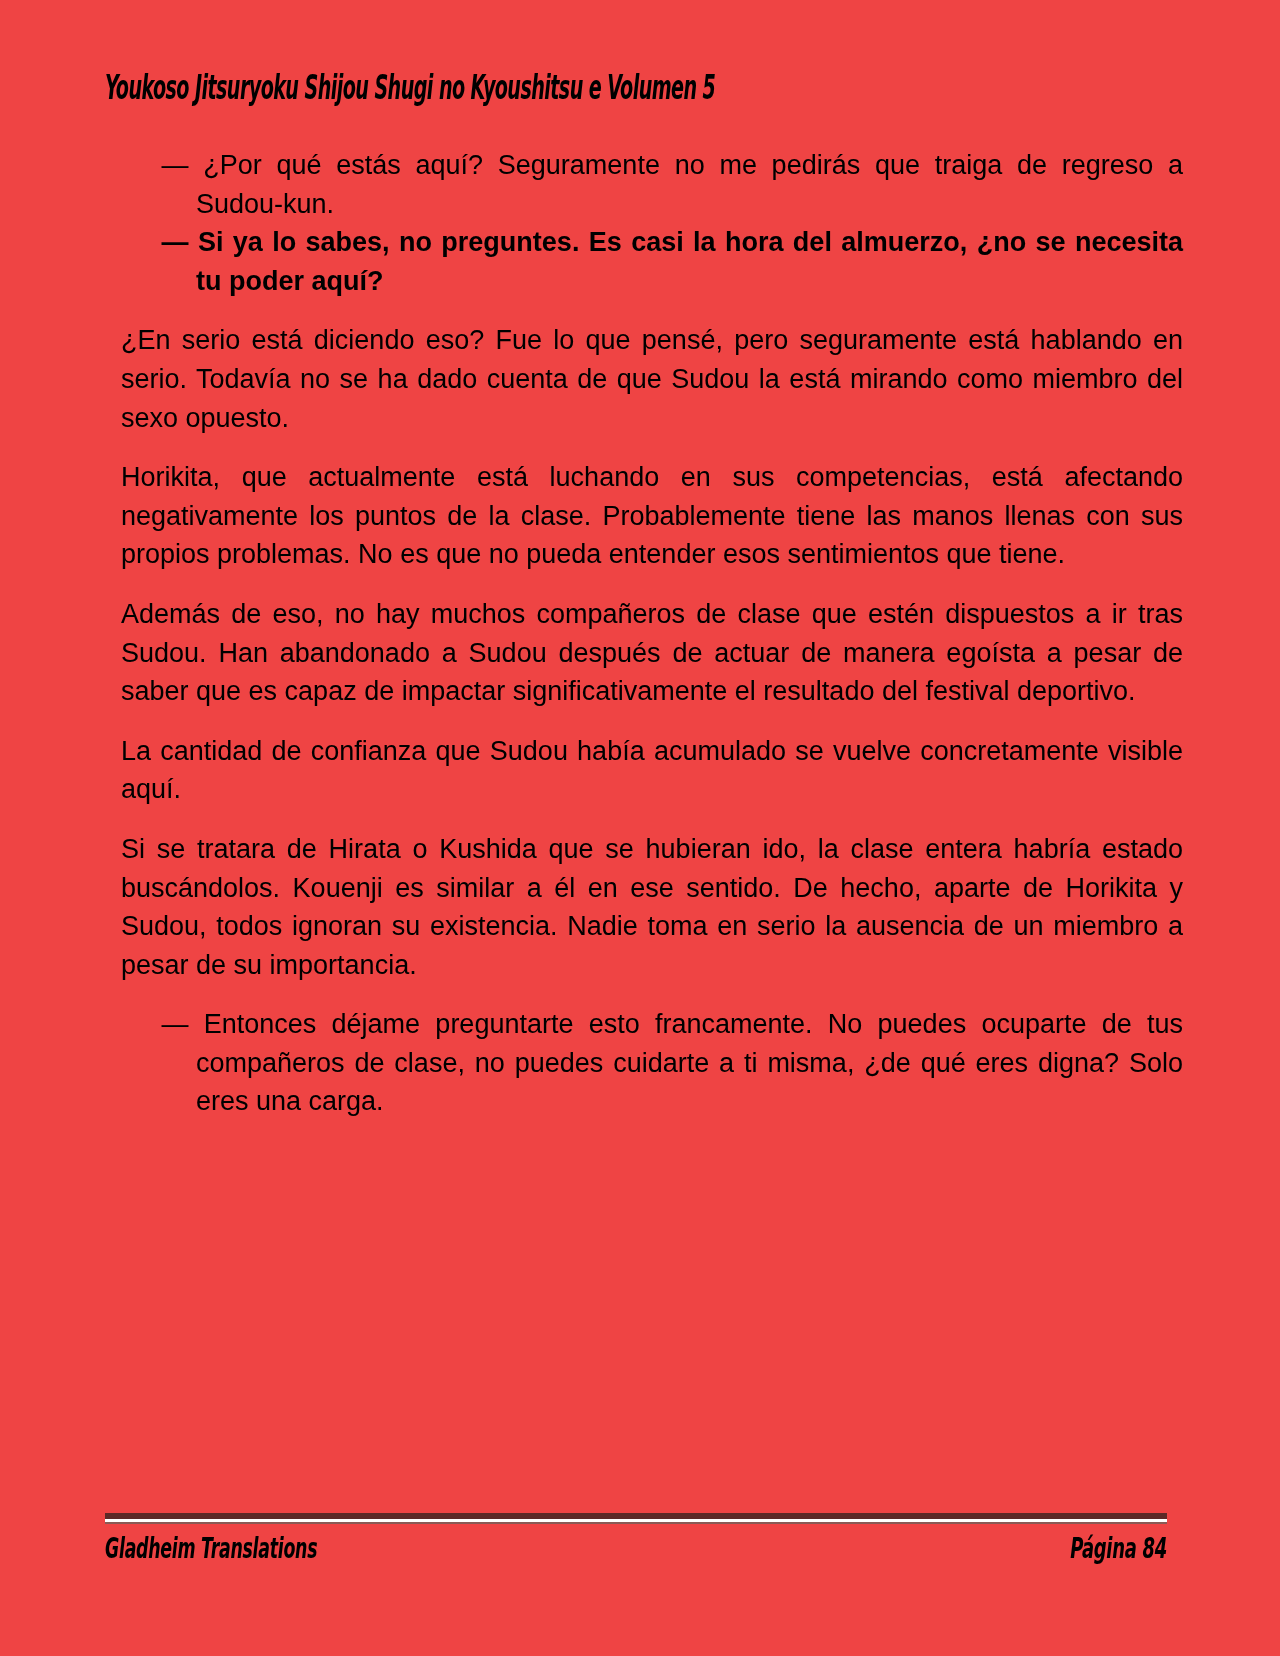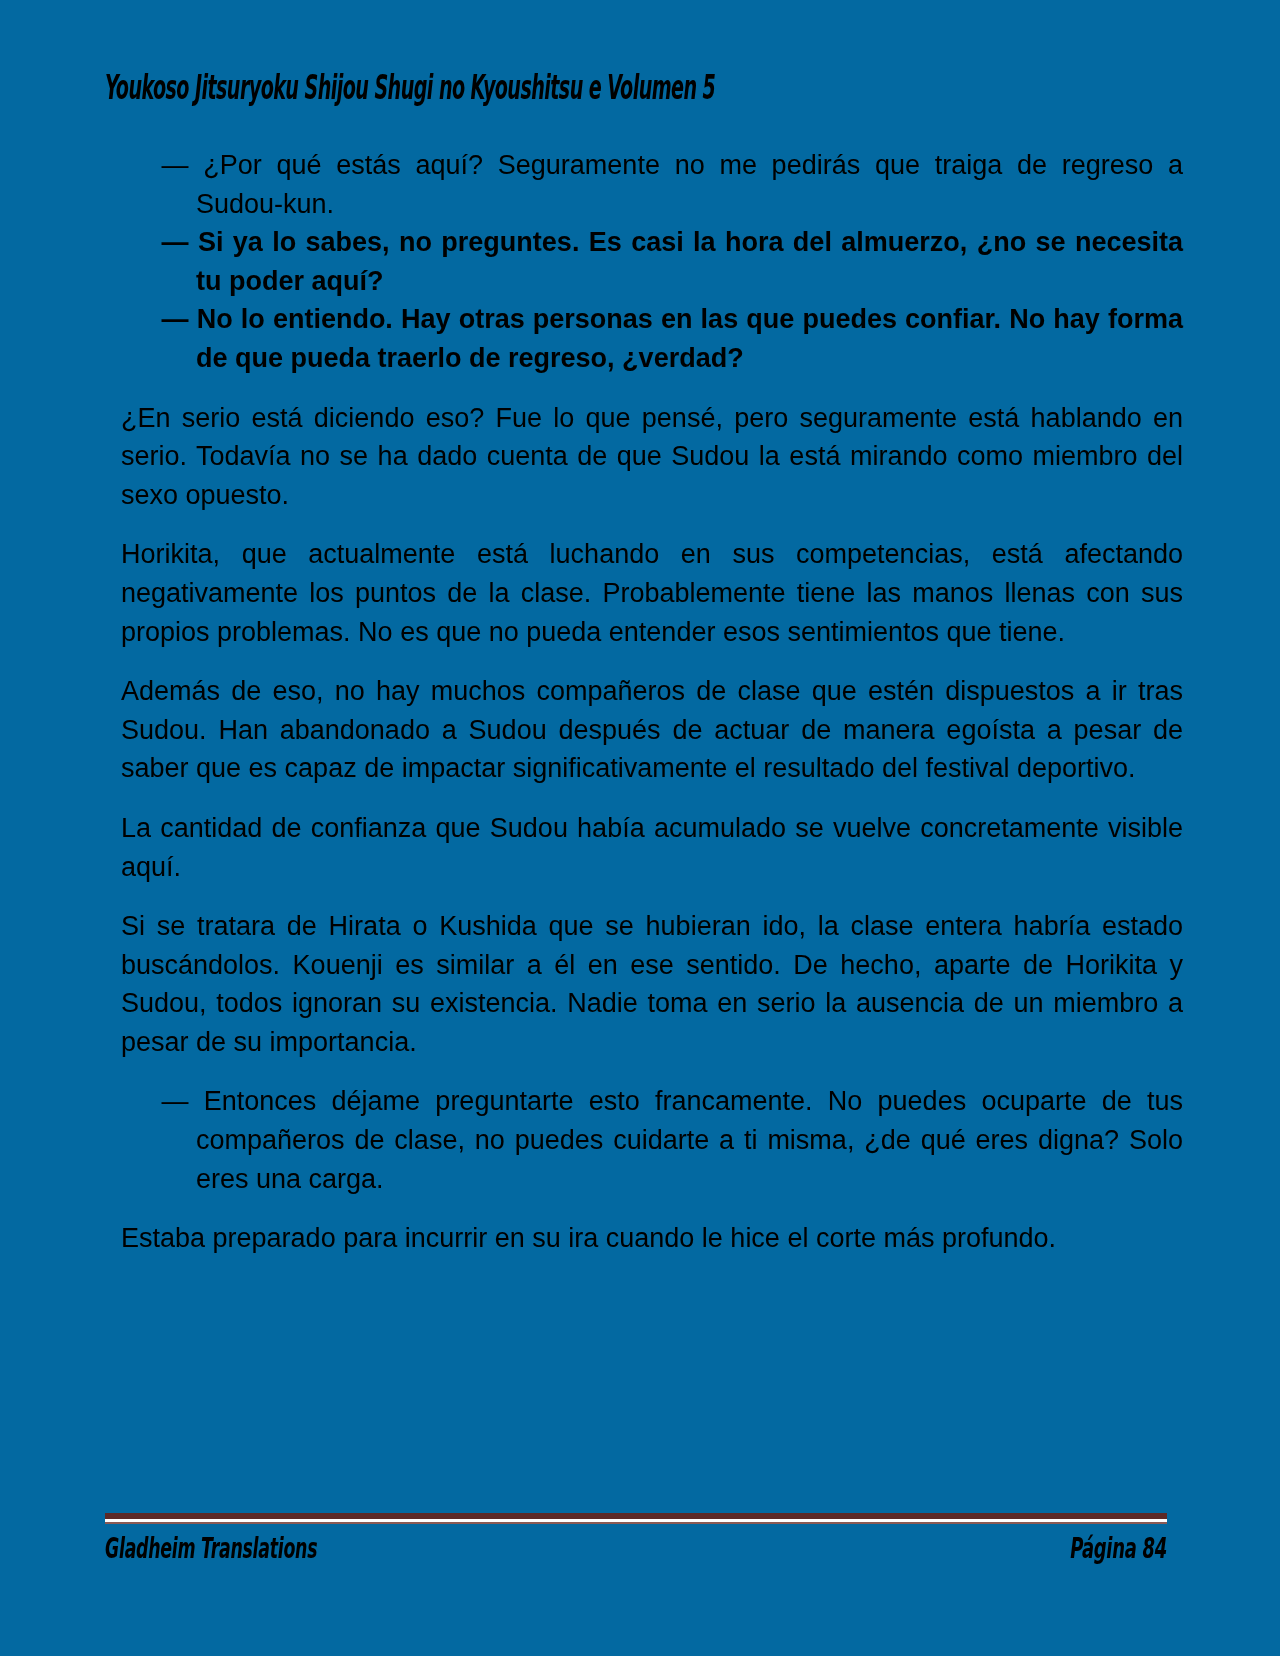--- a/index.html
+++ b/index.html
@@ -1,21 +1,21 @@
 <!DOCTYPE html>
 <html><head>
 <meta charset="utf-8">
 <style>
   html, body { margin: 0; padding: 0; background: #e8e8e8; }
   .page {
     position: relative;
     width: 1280px;
     height: 1656px;
     margin: 0 auto;
-    background: #0369a1;
+    background: #ef4444;
     color: #000000;
     overflow: hidden;
   }
 
   
   .page-header {
     position: absolute;
     top: 68px;
     left: 105px;
     width: 1062px;
@@ -92,36 +92,34 @@
   <div class="page-header">
     <span class="display-font header-title">Youkoso Jitsuryoku Shijou Shugi no Kyoushitsu e Volumen 5</span>
   </div>
 
   <div class="content">
 
     <p class="block dialogue"><span class="dash">—</span> <span>¿Por qué estás aquí? Seguramente no me pedirás que traiga de regreso a Sudou-kun.</span></p>
 
     <p class="block dialogue"><span class="dash">—</span> <span>Si ya lo sabes, no preguntes. Es casi la hora del almuerzo, ¿no se necesita tu poder aquí?</span></p>
 
-    <p class="block dialogue"><span class="dash">—</span> <span>No lo entiendo. Hay otras personas en las que puedes confiar. No hay forma de que pueda traerlo de regreso, ¿verdad?</span></p>
 
     <p class="block paragraph">¿En serio está diciendo eso? Fue lo que pensé, pero seguramente está hablando en serio. Todavía no se ha dado cuenta de que Sudou la está mirando como miembro del sexo opuesto.</p>
 
 
     <p class="block paragraph">Horikita, que actualmente está luchando en sus competencias, está afectando negativamente los puntos de la clase. Probablemente tiene las manos llenas con sus propios problemas. No es que no pueda entender esos sentimientos que tiene.</p>
 
     <p class="block paragraph">Además de eso, no hay muchos compañeros de clase que estén dispuestos a ir tras Sudou. Han abandonado a Sudou después de actuar de manera egoísta a pesar de saber que es capaz de impactar significativamente el resultado del festival deportivo.</p>
 
     <p class="block paragraph">La cantidad de confianza que Sudou había acumulado se vuelve concretamente visible aquí.</p>
 
     <p class="block paragraph">Si se tratara de Hirata o Kushida que se hubieran ido, la clase entera habría estado buscándolos. Kouenji es similar a él en ese sentido. De hecho, aparte de Horikita y Sudou, todos ignoran su existencia. Nadie toma en serio la ausencia de un miembro a pesar de su importancia.</p>
 
     <p class="block dialogue"><span class="dash">—</span> <span>Entonces déjame preguntarte esto francamente. No puedes ocuparte de tus compañeros de clase, no puedes cuidarte a ti misma, ¿de qué eres digna? Solo eres una carga.</span></p>
 
-    <p class="block paragraph">Estaba preparado para incurrir en su ira cuando le hice el corte más profundo.</p>
 
   </div>
 
   <div class="page-footer">
     <div class="rule-thick"></div>
     <div class="rule-gap"></div>
     <div class="rule-thin"></div>
     <div class="footer-row">
       <span class="display-font footer-left">Gladheim Translations</span>
       <span class="display-font footer-right">Página 84</span>

